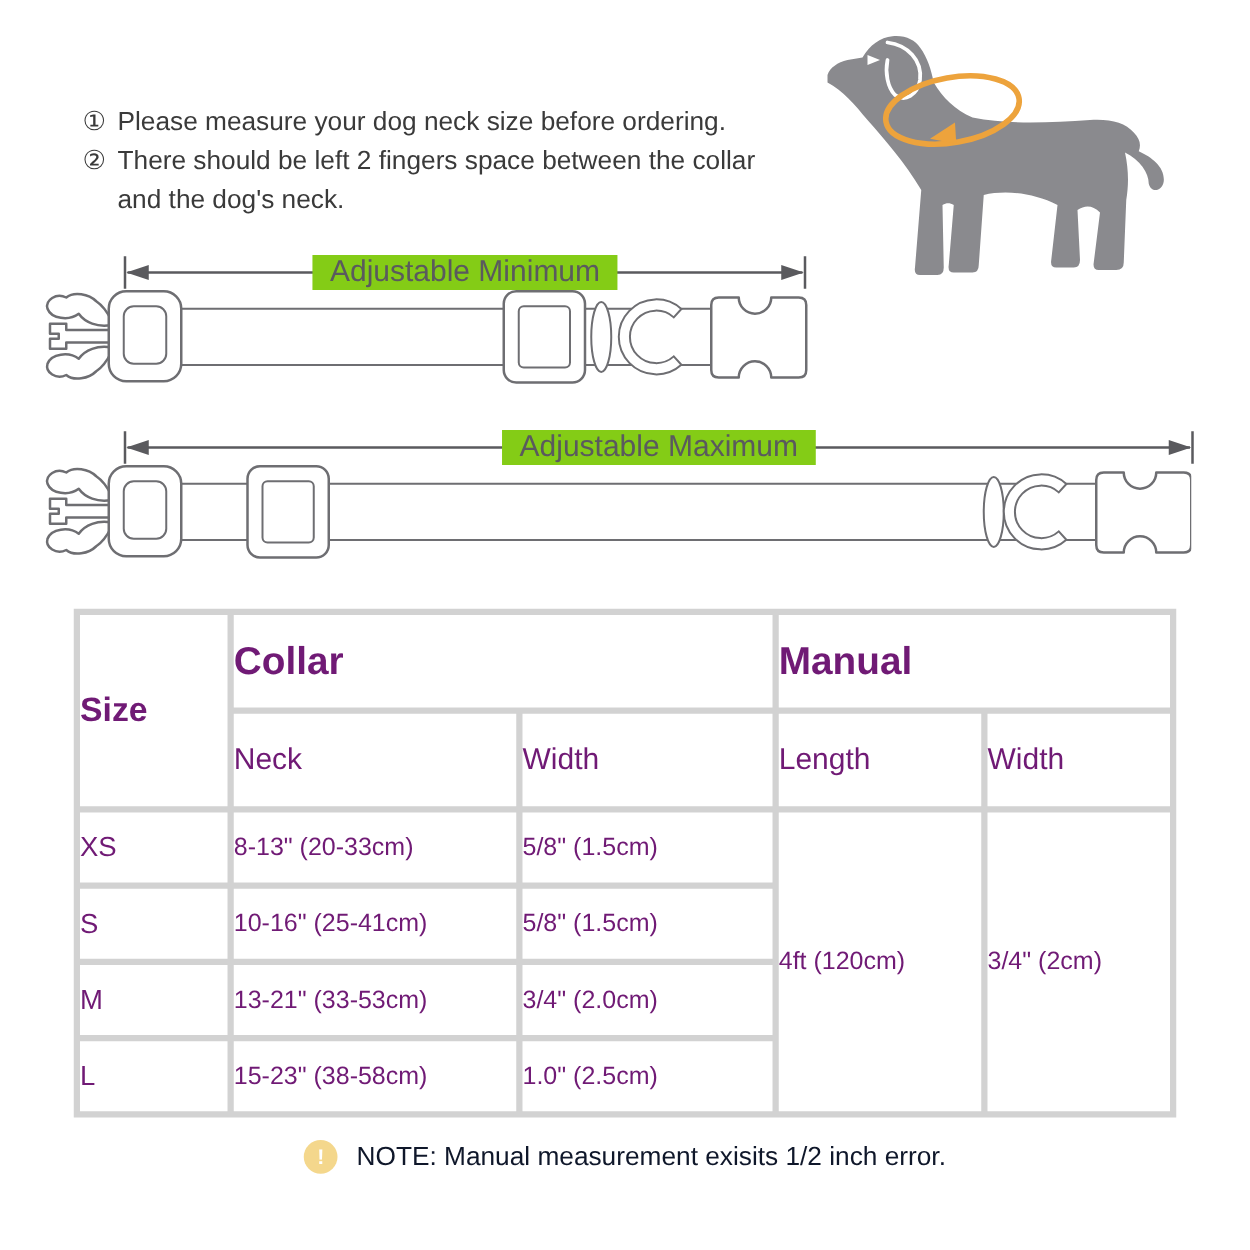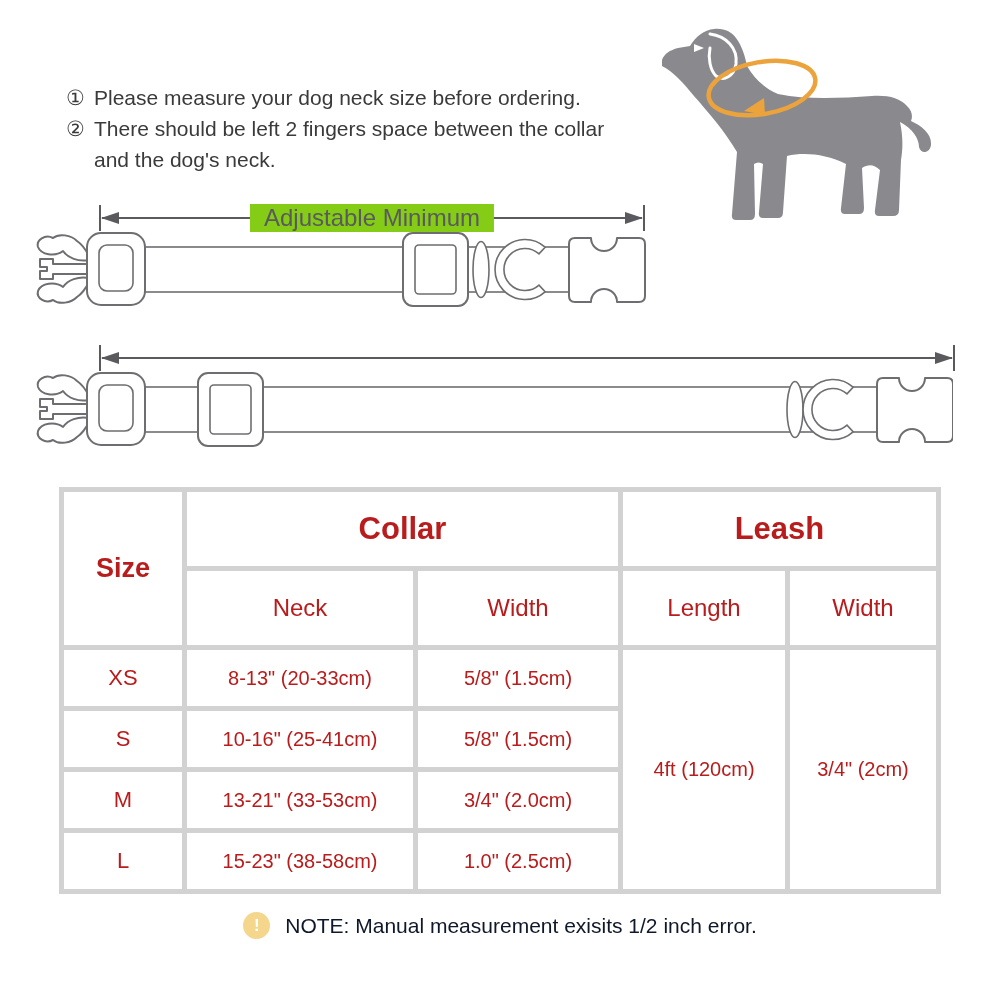--- a/index.html
+++ b/index.html
@@ -45,21 +45,21 @@
   .collar-max{left:33px;top:372px;width:920px;height:90px;}
   .hw{fill:#fff;stroke:var(--outline);stroke-width:2;stroke-linejoin:round;}
   .hw-thin{fill:#fff;stroke:var(--outline);stroke-width:1.6;}
   
   .size-table{
     position:absolute;left:59px;top:487px;
     border-collapse:separate;border-spacing:5px;
     background:var(--table-grid);table-layout:fixed;
   }
   .size-table th,.size-table td{
-    background:#fff;text-align:center;vertical-align:middle;color:#b91c1c;
+    background:#fff;text-align:left;vertical-align:middle;color:#701a75;
   }
   .size-table .grp{font-size:31px;font-weight:bold;height:74px;}
   .size-table .sub{font-size:24px;font-weight:normal;height:74px;}
   .size-table .size-hd{font-size:27px;font-weight:bold;margin-left:27px;}
   .size-table td{font-size:20px;height:56px;margin-top:31px;}
   .size-table td.szcell{font-size:22px;}
   
   .note{
     position:absolute;left:0;top:912px;width:1000px;
     display:flex;justify-content:center;align-items:center;gap:15px;
@@ -152,20 +152,21 @@
 </svg>
 
 <div class="dim dim-max">
   <svg width="860" height="30" viewBox="0 0 860 30">
     <line x1="3" y1="2" x2="3" y2="28"></line>
     <line x1="857" y1="2" x2="857" y2="28"></line>
     <line x1="5" y1="15" x2="855" y2="15"></line>
     <polygon points="4,15 22,9 22,21"></polygon>
     <polygon points="856,15 838,9 838,21"></polygon>
   </svg>
+  <span class="dim-label">Adjustable Maximum</span>
 </div>
 
 <svg class="collar collar-max" viewBox="0 0 920 90">
   <rect class="hw-thin" x="95" y="15" width="760" height="45"></rect>
   <g>
     <path class="hw" d="M 56,28 C 45,30 35,26 30,19 C 22,25 8,23 5,15 C 3,8 12,2 20,6 C 26,1 38,3 44,9 C 50,13 54,20 56,24 Z"></path>
     <path class="hw" d="M 56,46 C 45,44 35,48 30,55 C 22,49 8,51 5,59 C 3,66 12,72 20,68 C 26,73 38,71 44,65 C 50,61 54,54 56,50 Z"></path>
     <path class="hw" d="M 56,32 L 20,32 L 20,27 L 7,27 L 7,35 L 14,35 L 14,39 L 7,39 L 7,47 L 20,47 L 20,42 L 56,42 Z"></path>
     <rect class="hw" x="54" y="1" width="58" height="72" rx="14"></rect>
     <rect class="hw-thin" x="66" y="13" width="34" height="46" rx="8"></rect>
@@ -184,21 +185,21 @@
     <col style="width:118px">
       <col style="width:226px">
       <col style="width:200px">
     <col style="width:162px">
       <col style="width:146px">
   </colgroup>
   <tbody>
       <tr>
     <th rowspan="2" class="size-hd">Size</th>
     <th colspan="2" class="grp">Collar</th>
-    <th colspan="2" class="grp">Leash</th>
+    <th colspan="2" class="grp">Manual</th>
   </tr>
   <tr>
     <th class="sub">Neck</th>
     <th class="sub">Width</th>
     <th class="sub">Length</th>
     <th class="sub">Width</th>
   </tr>
   <tr>
     <td class="szcell">XS</td>
     <td>8-13" (20-33cm)</td>

